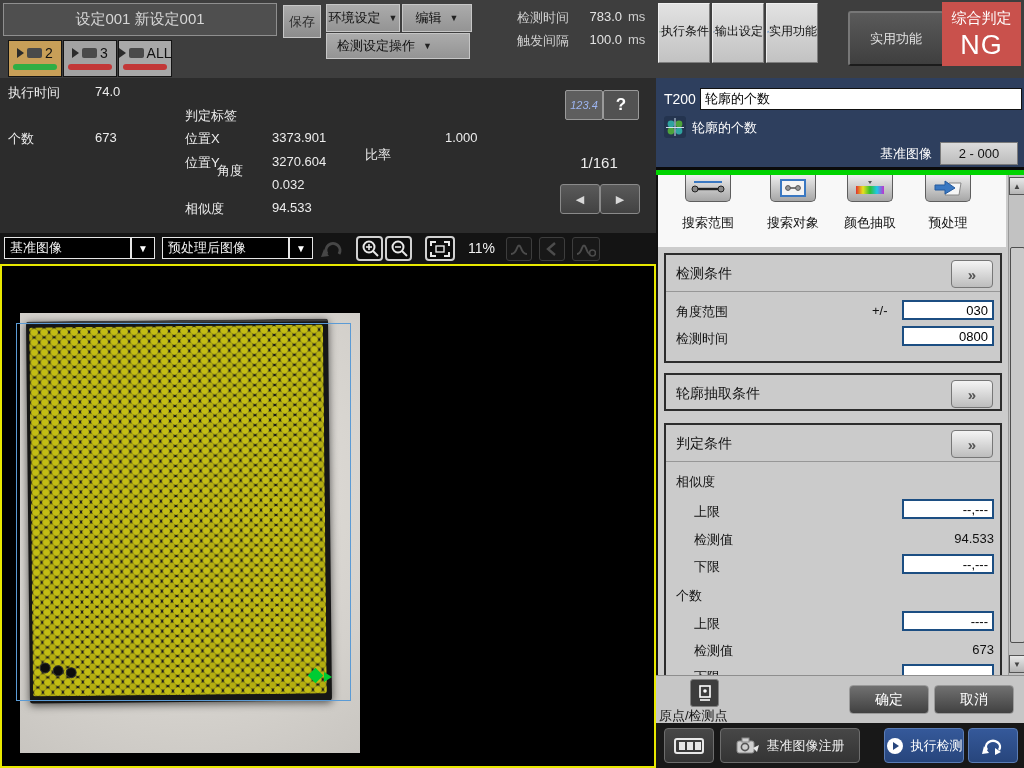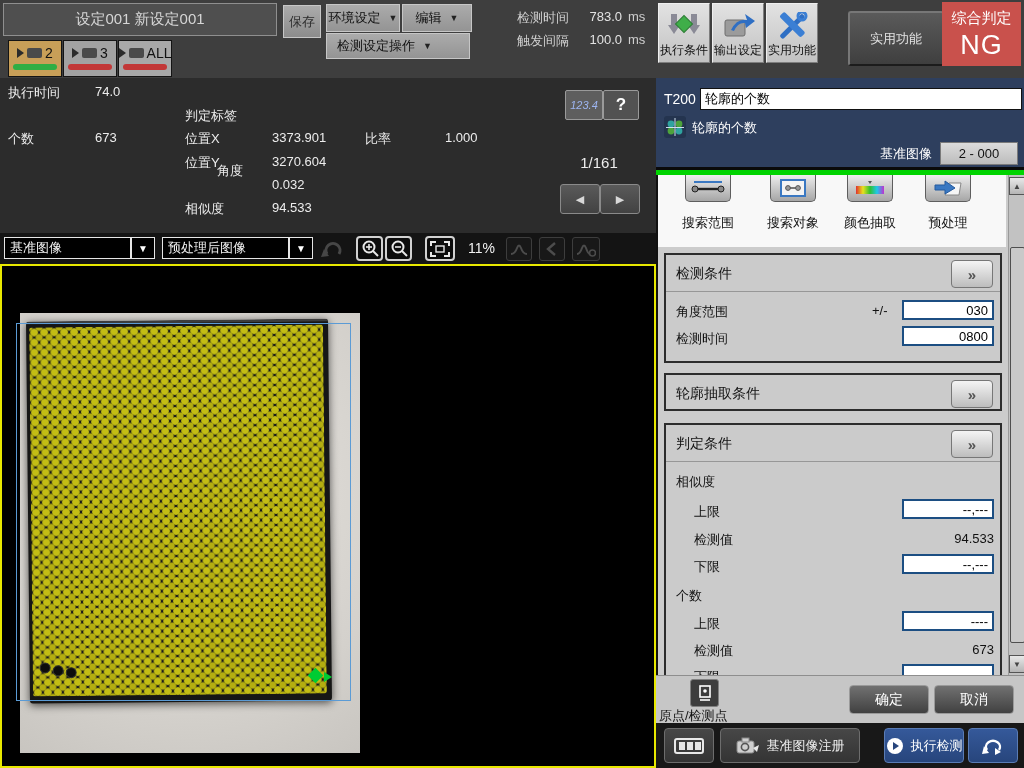--- a/index.html
+++ b/index.html
@@ -15,21 +15,21 @@
              color:#d6d6d6;font-size:15px;display:flex;align-items:center;justify-content:center;}
   .save-btn{left:283px;top:5px;width:36px;height:31px;background:linear-gradient(#ababab,#8c8c8c);
             border:1px solid #c6c6c6;color:#2e2e2e;font-size:13px;display:flex;align-items:center;justify-content:center;}
   .dd{background:linear-gradient(#ababab,#949494);border:1px solid #c6c6c6;color:#111;
       font-size:13px;display:flex;align-items:center;justify-content:center;gap:8px;}
   .dd .caret{font-size:9px;color:#222;}
   .stat-lb{color:#cfcfcf;font-size:13px;}
   .stat-val{color:#e3e3e3;font-size:13px;text-align:right;width:46px;}
   .toolbtn{top:3px;width:52px;height:60px;background:linear-gradient(#e2e2e2,#c2c2c2);
            border:1px solid #efefef;border-right-color:#7e7e7e;border-bottom-color:#7e7e7e;
-           display:flex;flex-direction:column;align-items:center;justify-content:flex-end;padding-bottom:3px;box-sizing:border-box;}
+           display:flex;flex-direction:row;align-items:center;justify-content:flex-end;padding-bottom:3px;box-sizing:border-box;}
   .toolbtn .lb{font-size:12px;color:#111;}
   .runmode{left:848px;top:11px;width:92px;height:51px;background:linear-gradient(#5a5a5a,#3f3f3f);
            border:2px solid #777;border-bottom-color:#1c1c1c;border-right-color:#1c1c1c;border-radius:3px;
            color:#e2e2e2;font-size:13px;display:flex;align-items:center;justify-content:center;}
   .judge{left:942px;top:2px;width:79px;height:64px;color:#fff;display:flex;flex-direction:column;align-items:center;}
   .judge .lb{font-size:15px;margin-top:7px;}
   .judge .val{font-size:27px;margin-top:2px;letter-spacing:1px;}
   .tab{top:40px;width:54px;height:37px;border:1px solid #141414;box-sizing:border-box;
        display:flex;flex-direction:column;align-items:center;}
   .tab .trow{display:flex;align-items:center;gap:3px;margin-top:4px;}
@@ -204,21 +204,21 @@
   </div>
 
   <div class="abs results">
     <span class="abs txt" style="left:8px;top:6px;">执行时间</span>
     <span class="abs txt" style="left:95px;top:6px;">74.0</span>
     <span class="abs txt" style="left:185px;top:29px;">判定标签</span>
     <span class="abs txt" style="left:8px;top:52px;">个数</span>
     <span class="abs txt" style="left:95px;top:52px;">673</span>
     <span class="abs txt" style="left:185px;top:52px;">位置X</span>
     <span class="abs txt" style="left:272px;top:52px;">3373.901</span>
-    <span class="abs txt" style="left:365px;top:52px;">比率</span>
+    <span class="abs txt" style="left:365px;top:68px;">比率</span>
     <span class="abs txt" style="left:445px;top:52px;">1.000</span>
     <span class="abs txt" style="left:185px;top:76px;">位置Y</span>
     <span class="abs txt" style="left:272px;top:76px;">3270.604</span>
     <span class="abs txt" style="left:185px;top:84px;margin-left:32px;">角度</span>
     <span class="abs txt" style="left:272px;top:99px;">0.032</span>
     <span class="abs txt" style="left:185px;top:122px;">相似度</span>
     <span class="abs txt" style="left:272px;top:122px;">94.533</span>
 
     <div class="abs mini-btn" style="left:565px;top:12px;width:36px;height:28px;color:#9db5f0;font-size:11px;font-style:italic;">123.4</div>
     <div class="abs mini-btn" style="left:603px;top:12px;width:34px;height:28px;color:#fff;font-size:17px;font-weight:bold;background:#525252;">?</div>

